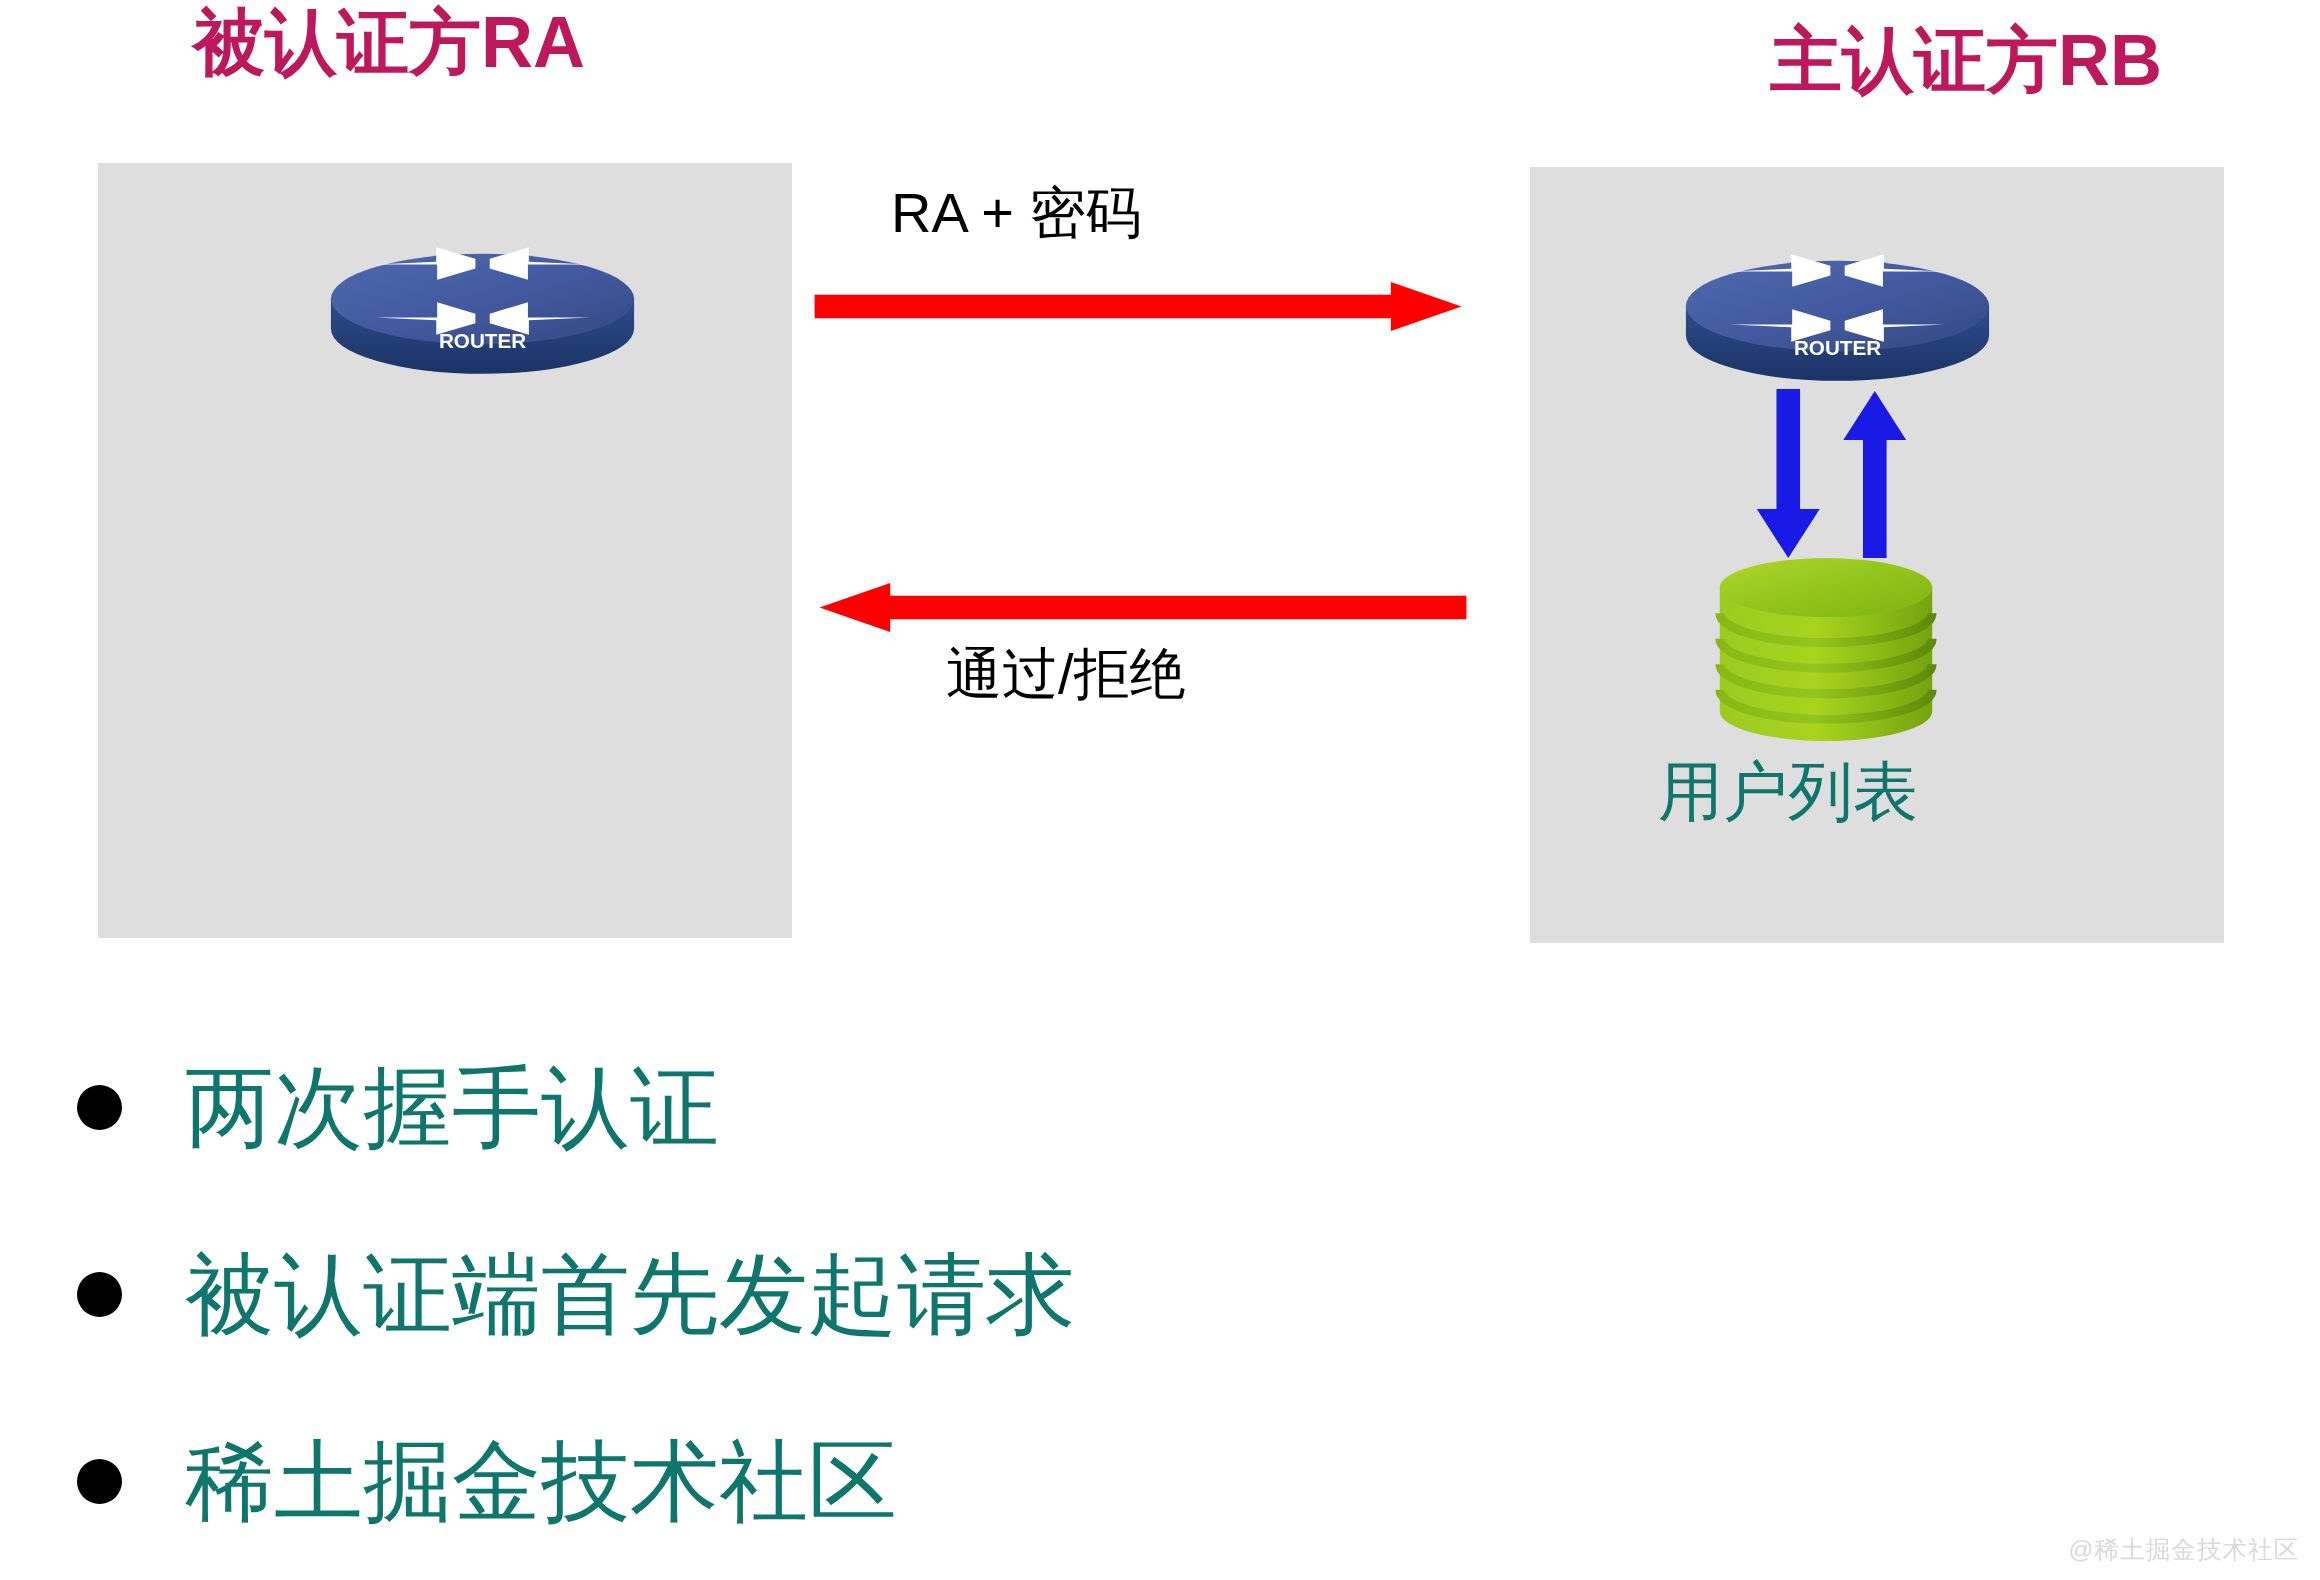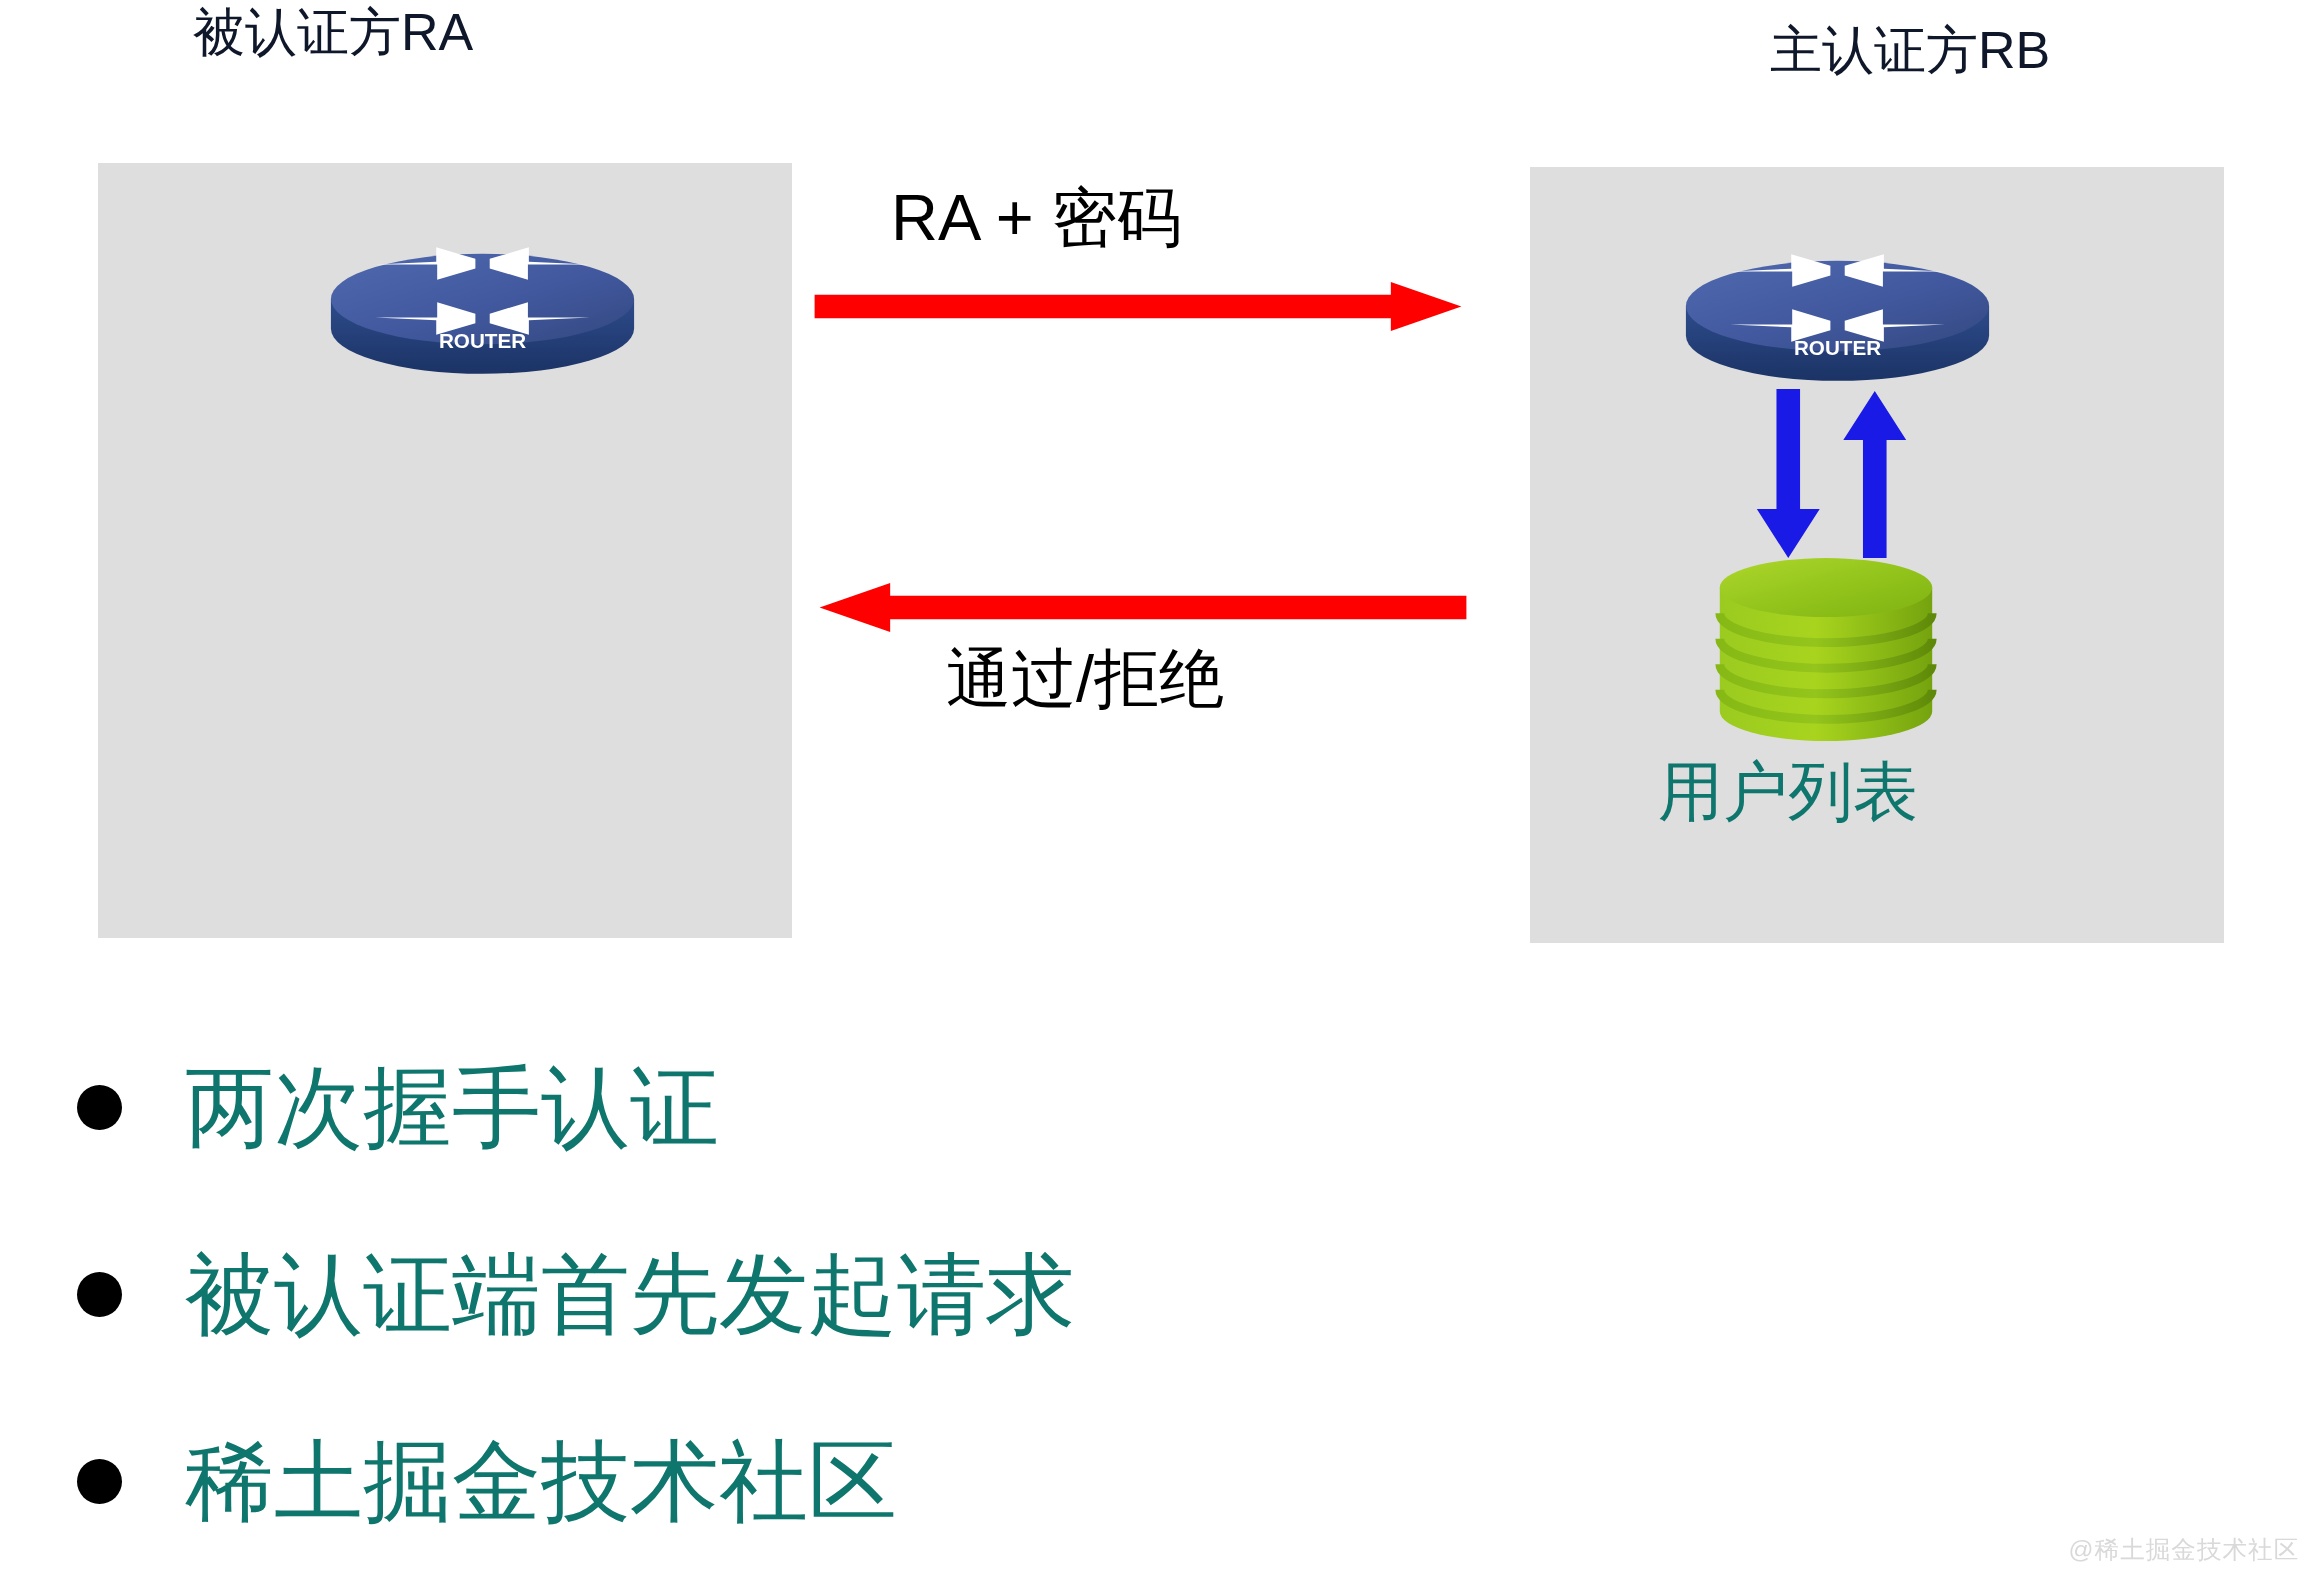--- a/index.html
+++ b/index.html
@@ -19,23 +19,23 @@
     position: absolute;
     left: 0; top: 0;
     width: 2321px;
     height: 1580px;
   }
 
   
   .party-title {
     position: absolute;
     font-family: "Liberation Sans", "DejaVu Sans", sans-serif;
-    font-size: 52px;
-    font-weight: 400;
-    color: #0f172a;
+    font-size: 72px;
+    font-weight: 700;
+    color: #be185d;
     white-space: nowrap;
     letter-spacing: 0px;
     line-height: 1;
   }
   #title-ra { left: 193px; top: 5.9px; }
   #title-rb { left: 1770px; top: 24px; }
 
   
   .panel {
     position: absolute;
@@ -93,21 +93,21 @@
   
   .msg-arrow {
     position: absolute;
   }
   #arrow-req { left: 813px; top: 282px; width: 650px; height: 49px; }
   #arrow-resp { left: 818px; top: 583px; width: 650px; height: 49px; }
 
   .msg-label {
     position: absolute;
     font-family: "Liberation Sans", "DejaVu Sans", sans-serif;
-    font-size: 65px;
+    font-size: 56px;
     color: #000000;
     white-space: nowrap;
     line-height: 1;
   }
   #label-req { left: 891px; top: 185px; }
   #label-resp { left: 946px; top: 646px; text-align: center; }
 
   
   .bullets {
     position: absolute;

